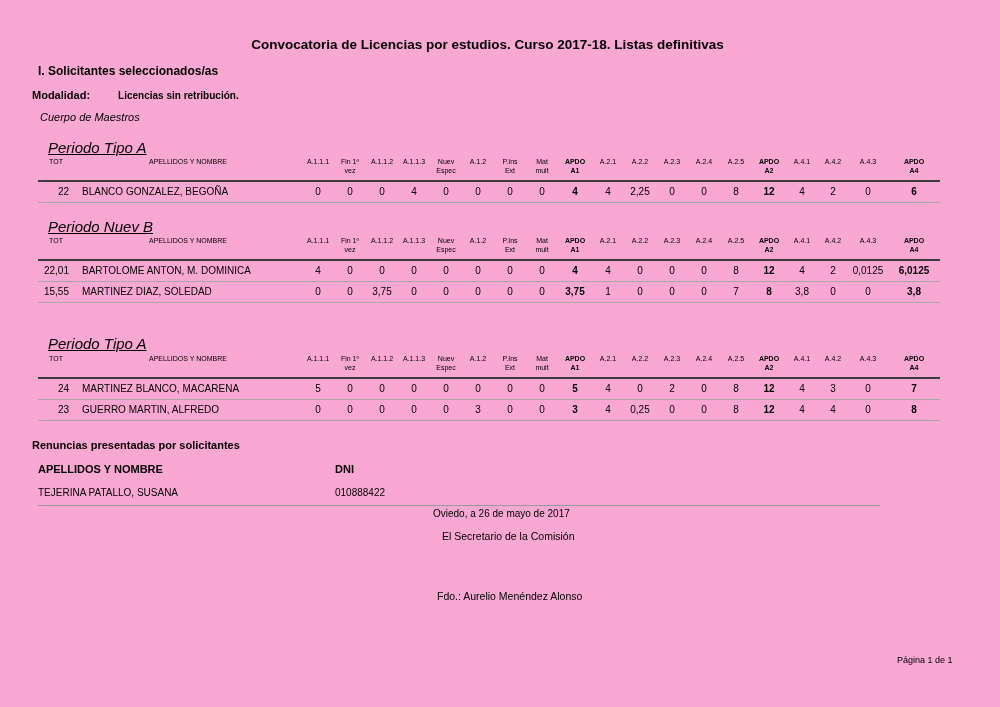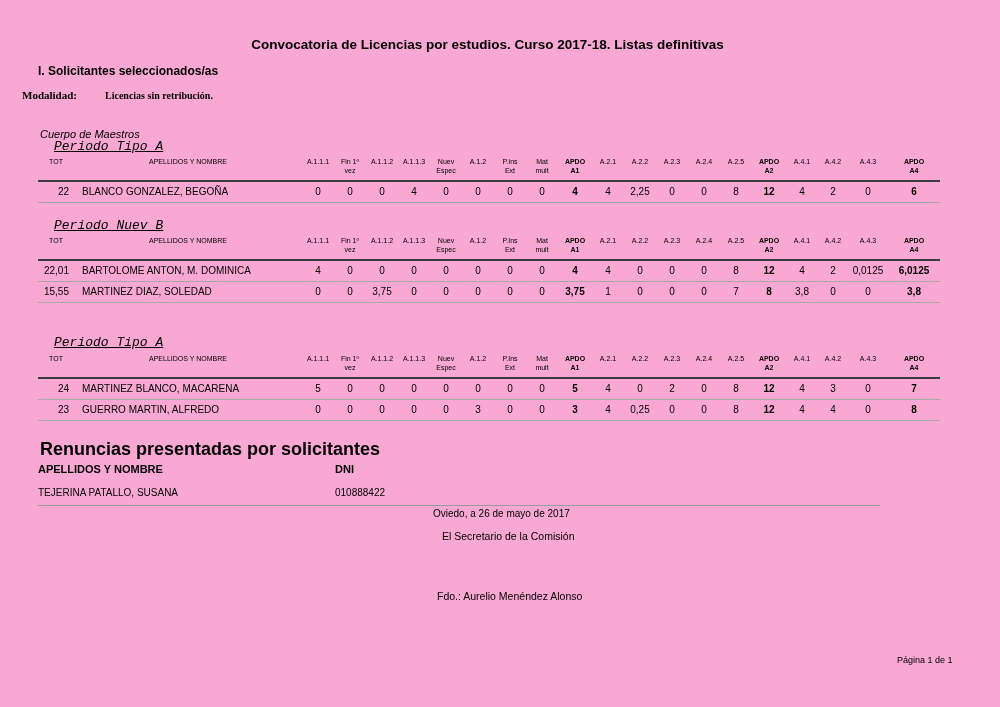--- a/index.html
+++ b/index.html
@@ -7,41 +7,41 @@
     position:relative;
     width:1000px;height:707px;
     background:#f9a8d4;
     font-family:"Liberation Sans", sans-serif;
     color:#000;
     overflow:hidden;
   }
   .abs{position:absolute;}
   .doc-title{left:0;top:37px;width:975px;text-align:center;font-size:13.5px;font-weight:bold;}
   .sec-title{left:38px;top:64px;font-size:12px;font-weight:bold;}
-  .modalidad{left:22px;top:89px;font-size:11px;font-weight:bold;font-family:Liberation Serif, serif;}
+  .modalidad{left:32px;top:89px;font-size:11px;font-weight:bold;}
   .modalidad .mod-value{margin-left:28px;font-size:10px;}
   .cuerpo{left:40px;font-size:11px;font-style:italic;}
-  .periodo{left:54px;font-size:13px;font-style:italic;text-decoration:underline;font-family:Liberation Mono, monospace;}
+  .periodo{left:48px;font-size:15px;font-style:italic;text-decoration:underline;}
   .tablewrap{left:38px;width:902px;}
   table{border-collapse:collapse;table-layout:fixed;width:902px;}
   th{
     font-size:7px;font-weight:normal;text-align:center;vertical-align:top;
     padding:3px 0 4px 0;line-height:1.35;white-space:pre-line;
     border-bottom:2px solid #3c3c3c;
   }
   th.b{font-weight:bold;}
   th.name-h{text-align:center;}
   td{
     font-size:10px;text-align:center;height:20px;padding:0;
     border-bottom:1px solid #a8a8a8;white-space:nowrap;overflow:hidden;
   }
   td.tot{text-align:right;padding-right:5px;}
   td.name{text-align:left;padding-left:8px;}
   td.b{font-weight:bold;}
-  .ren-title{left:40px;top:439px;font-size:18px;font-weight:bold;}
+  .ren-title{left:32px;top:439px;font-size:11px;font-weight:bold;}
   .ren-col-nombre{left:38px;top:463px;font-size:11px;font-weight:bold;}
   .ren-col-dni{left:335px;top:463px;font-size:11px;font-weight:bold;}
   .ren-nombre{left:38px;top:487px;font-size:10px;}
   .ren-dni{left:335px;top:487px;font-size:10px;}
   .sepline{left:38px;top:505px;width:842px;border-top:1px solid #999;height:0;}
   .sig-place{left:433px;top:508px;font-size:10px;}
   .sig-role{left:442px;top:530px;font-size:10.5px;}
   .sig-name{left:437px;top:590px;font-size:10.5px;}
   .page-num{left:877px;top:655px;font-size:9px;margin-left:20px;}
 </style>
@@ -51,21 +51,21 @@
 <div class="page">
 
   <div class="abs doc-title">Convocatoria de Licencias por estudios. Curso 2017-18. Listas definitivas</div>
 
   <div class="abs sec-title">I. Solicitantes seleccionados/as</div>
 
   <div class="abs modalidad">
     <span>Modalidad:</span><span class="mod-value">Licencias sin retribución.</span>
   </div>
 
-  <div class="abs cuerpo" style="top:128px">Cuerpo de Maestros</div>
+  <div class="abs cuerpo" style="top:111px">Cuerpo de Maestros</div>
 
   <div class="abs periodo" style="top:139px">Periodo Tipo A</div>
   <div class="abs tablewrap" style="top:154px">
       <table>
         <colgroup>
           <col style="width: 36px;">
           <col style="width: 228px;">
           <col style="width: 32px;">
           <col style="width: 32px;">
           <col style="width: 32px;">

